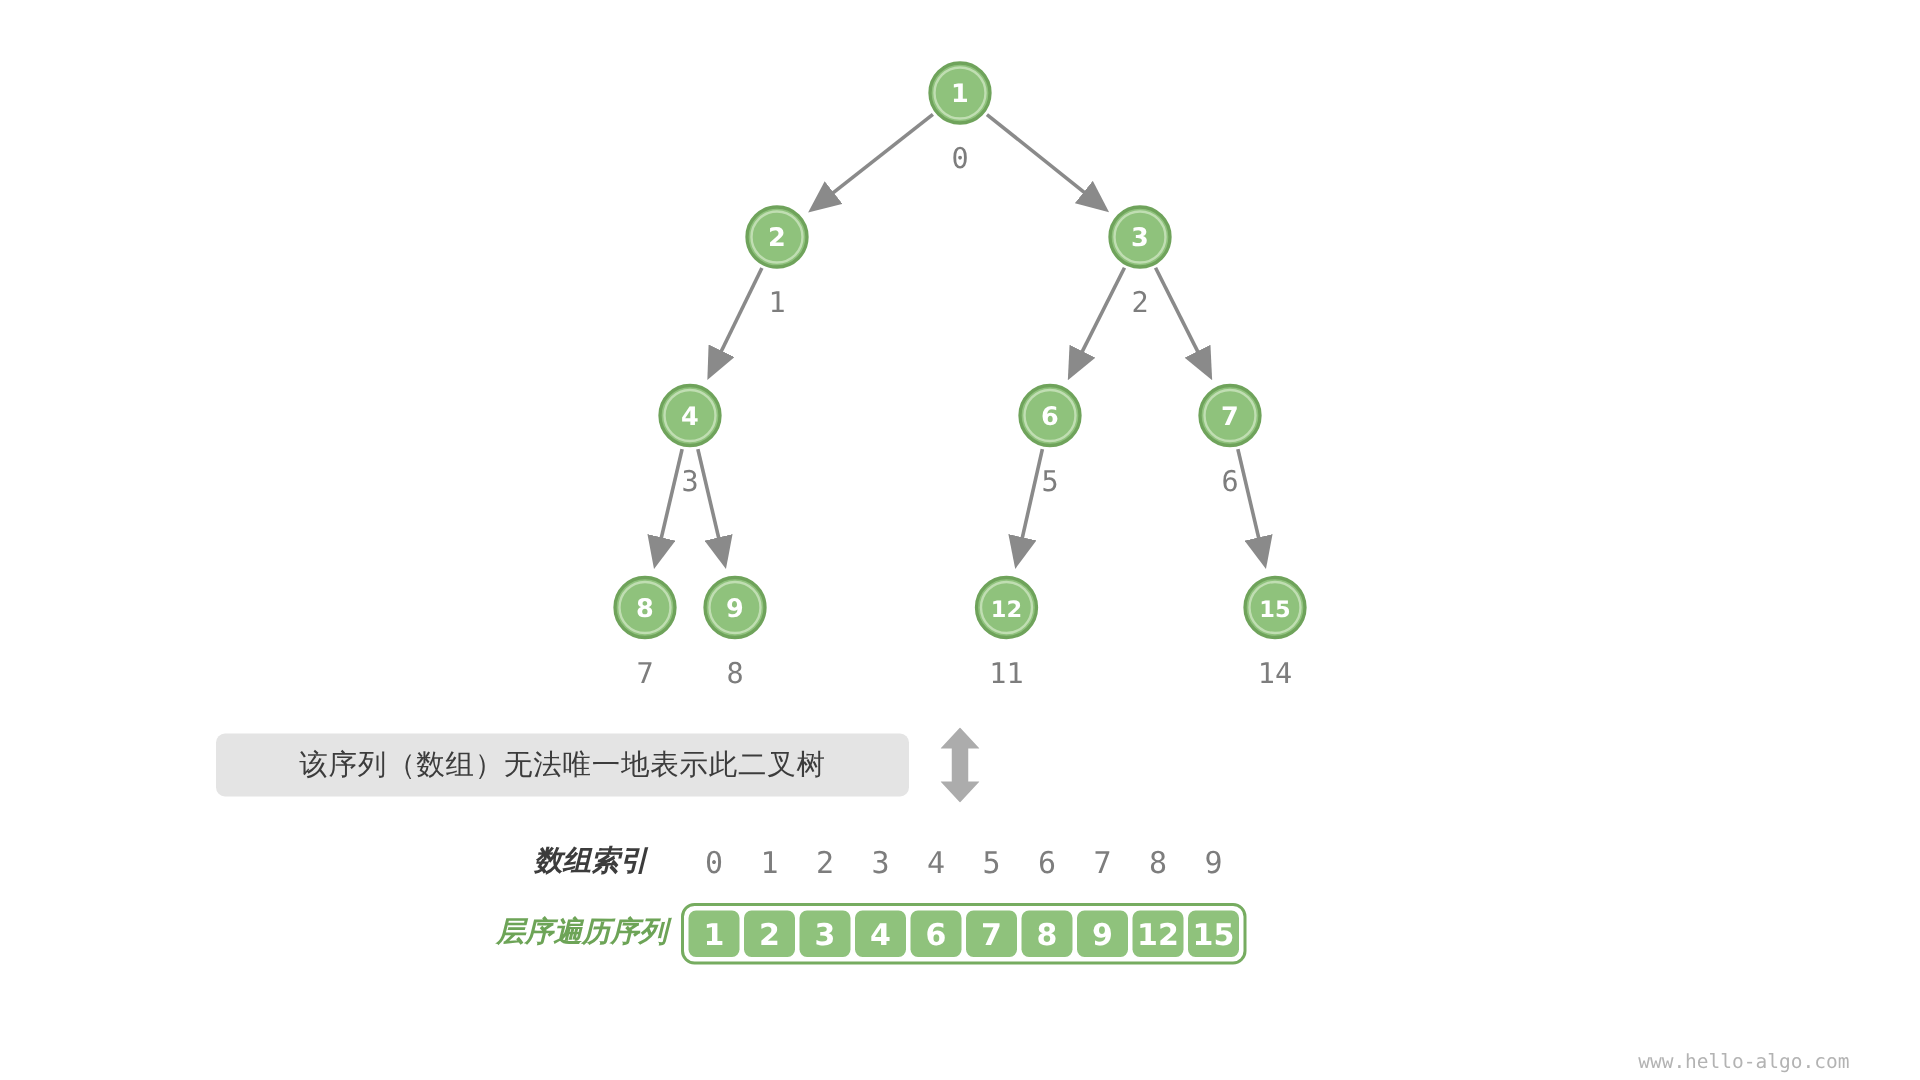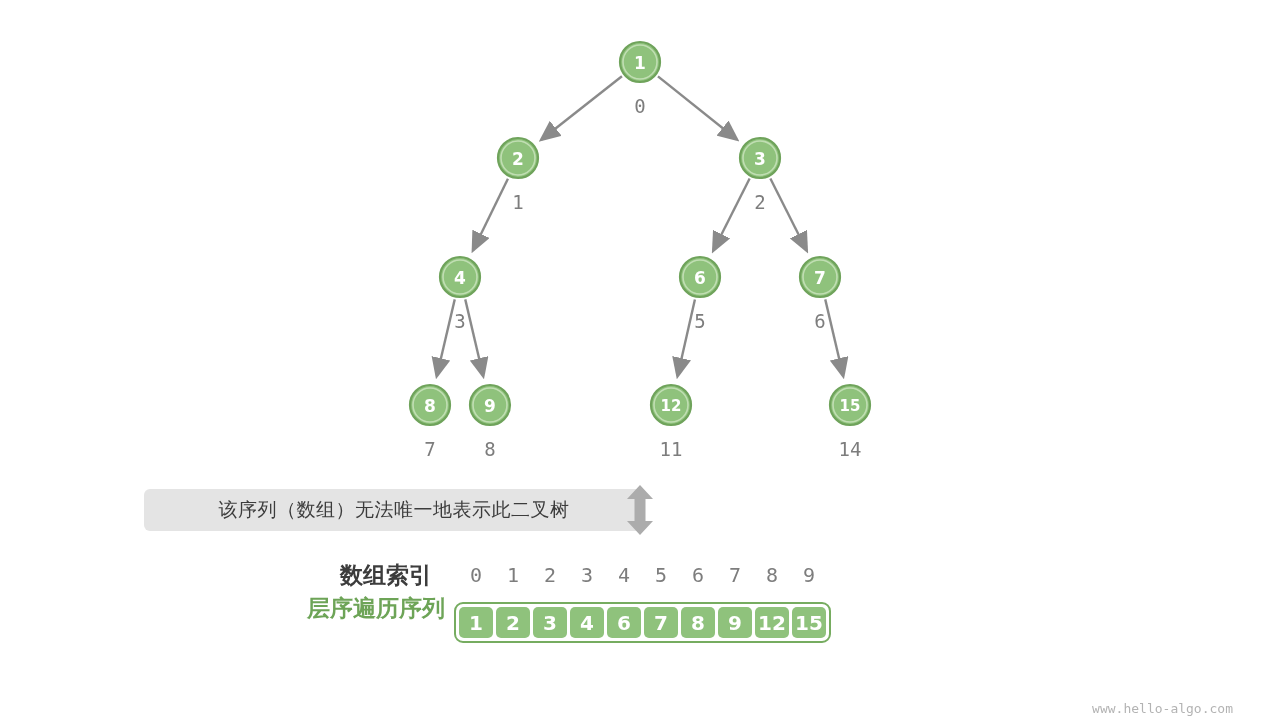--- a/index.html
+++ b/index.html
@@ -8,29 +8,29 @@
 
   #tree-svg { position: absolute; left: 0; top: 0; }
   .edge { stroke: var(--edge); stroke-width: 2.4; fill: none; }
   .node-circle { fill: var(--node-fill); stroke: var(--node-stroke); stroke-width: 2.2; }
   .node-ring { fill: none; stroke: var(--node-ring); stroke-width: 1.6; opacity: .85; }
   .node-value { fill: var(--node-text); font-family: "DejaVu Sans", sans-serif; font-weight: bold;
                 font-size: 17px; text-anchor: middle; dominant-baseline: central; }
   .node-index { fill: var(--index-text); font-family: "DejaVu Sans Mono", monospace;
                 font-size: 19px; text-anchor: middle; dominant-baseline: central; }
 
-  .note-box { position: absolute; left: 144px; top: 489px; width: 500px; height: 42px;
+  .note-box { position: absolute; left: 144px; top: 489px; width: 462px; height: 42px;
               background: var(--note-bg); border-radius: 6px; display: flex; align-items: center;
               justify-content: center; font-size: 19px; color: var(--note-text); letter-spacing: .5px; }
 
   .updown { position: absolute; left: 627px; top: 485px; fill: var(--arrow-gray); }
 
-  .row-label { position: absolute; font-weight: bold; font-size: 23px; }
+  .row-label { position: absolute; font-weight: bold; font-size: 19px; font-style: italic; }
   .idx-label { left: 290px; top: 564px; width: 142px; text-align: right; color: var(--idx-label); line-height: 22px; }
-  .seq-label { left: 290px; top: 595px; width: 155px; text-align: right; color: var(--seq-label); line-height: 26px; }
+  .seq-label { left: 290px; top: 609px; width: 155px; text-align: right; color: var(--seq-label); line-height: 26px; }
 
   .index-row { position: absolute; left: 459px; top: 564px; display: flex; }
   .idx-cell { width: 34px; margin-right: 3px; text-align: center; font-family: "DejaVu Sans Mono", monospace;
               font-size: 20px; color: var(--index-text); line-height: 22px; }
 
   .seq-box { position: absolute; left: 454px; top: 602px; display: flex; padding: 3px;
              border: 2px solid var(--cell-border); border-radius: 9px; background: #fff; }
   .seq-cell { width: 34px; height: 31px; margin-right: 3px; background: var(--cell-fill); color: #fff;
               font-weight: bold; font-size: 20px; display: flex; align-items: center; justify-content: center;
               border-radius: 5px; font-family: "DejaVu Sans", sans-serif; }

